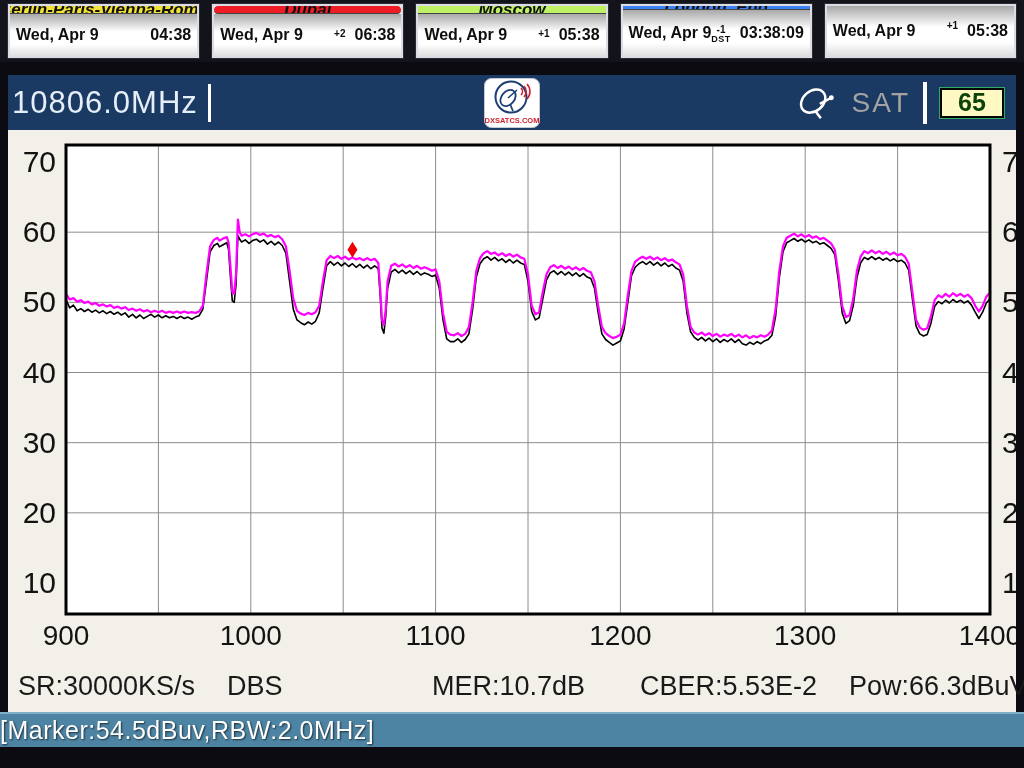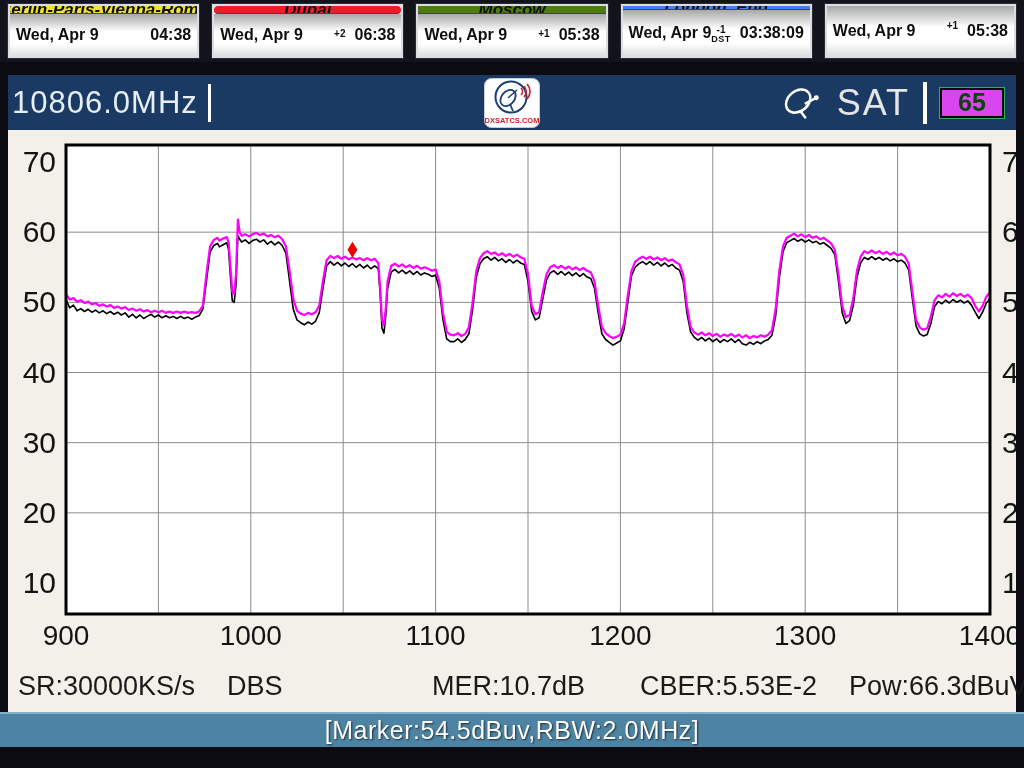--- a/index.html
+++ b/index.html
@@ -24,36 +24,36 @@
   .off-lbl{font-size:9px;font-weight:bold;letter-spacing:.5px;}
   .clock-time{white-space:nowrap;}
 
   
   .header-bar{position:absolute;left:8px;top:75px;width:1008px;height:55px;background:#1a3a64;
               display:flex;align-items:center;}
   .freq{color:#e6eef7;font-size:31px;margin-left:4px;letter-spacing:1px;white-space:nowrap;}
   .freq-cursor{width:3px;height:38px;background:#ffffff;margin-left:10px;}
   .logo-box{position:absolute;left:476px;top:3px;width:72px;height:50px;}
   .sat-group{margin-left:auto;display:flex;align-items:center;margin-right:12px;gap:13px;}
-  .sat-label{color:#e5e5e5;font-size:36px;letter-spacing:2px;}
+  .sat-label{color:#a3a3a3;font-size:28px;letter-spacing:2px;}
   .vbar{width:4px;height:42px;background:#ffffff;}
-  .sat-num{width:60px;height:26px;background:#d946ef;border:2px solid #060606;
+  .sat-num{width:60px;height:26px;background:#fef9c3;border:2px solid #060606;
            box-shadow:0 0 0 1px #3a6; display:flex;align-items:center;justify-content:center;
            color:#0b430b;font-size:25px;font-weight:bold;}
 
   
   .chart-area{position:absolute;left:8px;top:130px;width:1008px;height:582px;background:#f2f0e8;}
   .chart-area svg{position:absolute;left:0;top:0;}
   svg text{font-family:"Liberation Sans","DejaVu Sans",sans-serif;}
   .status-item{position:absolute;top:541px;font-size:27px;color:#191919;white-space:nowrap;}
 
   
   .marker-bar{position:absolute;left:0;top:712px;width:1024px;height:35px;background:#4e84a3;
               border-top:2px solid #7fb0c9;box-sizing:border-box;
-              display:flex;align-items:center;justify-content:center;
+              display:flex;align-items:center;
               color:#ffffff;font-size:25px;letter-spacing:.5px;
               text-shadow:1px 1px 2px rgba(0,0,0,.65);}
 </style>
 </head>
 <body>
 
 <div id="screen">
 
   <div class="clock-row">
     <div class="clock">
@@ -72,21 +72,21 @@
       <div class="clock-body">
         <span class="clock-date">Wed, Apr 9</span>
         <span class="clock-offset">
           <span class="off-num">+2</span>
           <span class="off-lbl"></span>
         </span>
         <span class="clock-time">06:38</span>
       </div>
     </div>
     <div class="clock">
-      <div class="clock-header" style="background: #4d7c0f;">Moscow</div>
+      <div class="clock-header" style="background: #bef264;">Moscow</div>
       <div class="clock-body">
         <span class="clock-date">Wed, Apr 9</span>
         <span class="clock-offset">
           <span class="off-num">+1</span>
           <span class="off-lbl"></span>
         </span>
         <span class="clock-time">05:38</span>
       </div>
     </div>
     <div class="clock">

